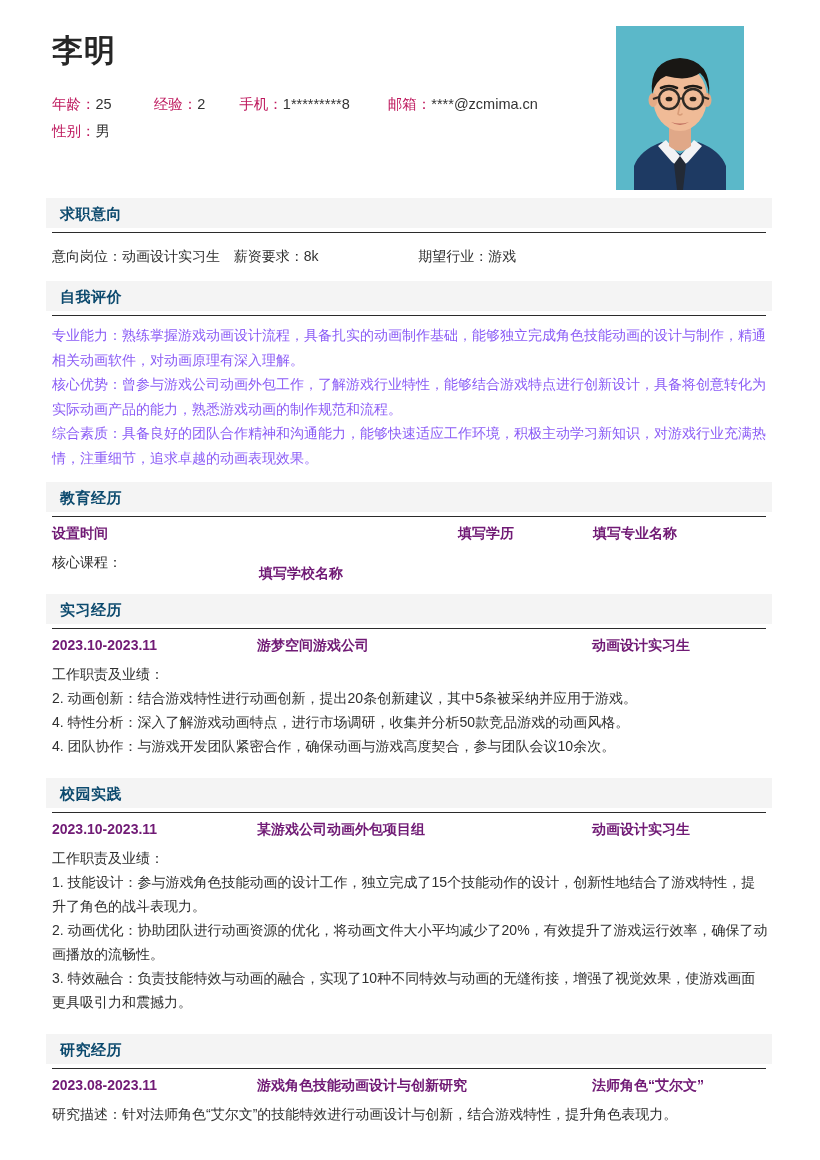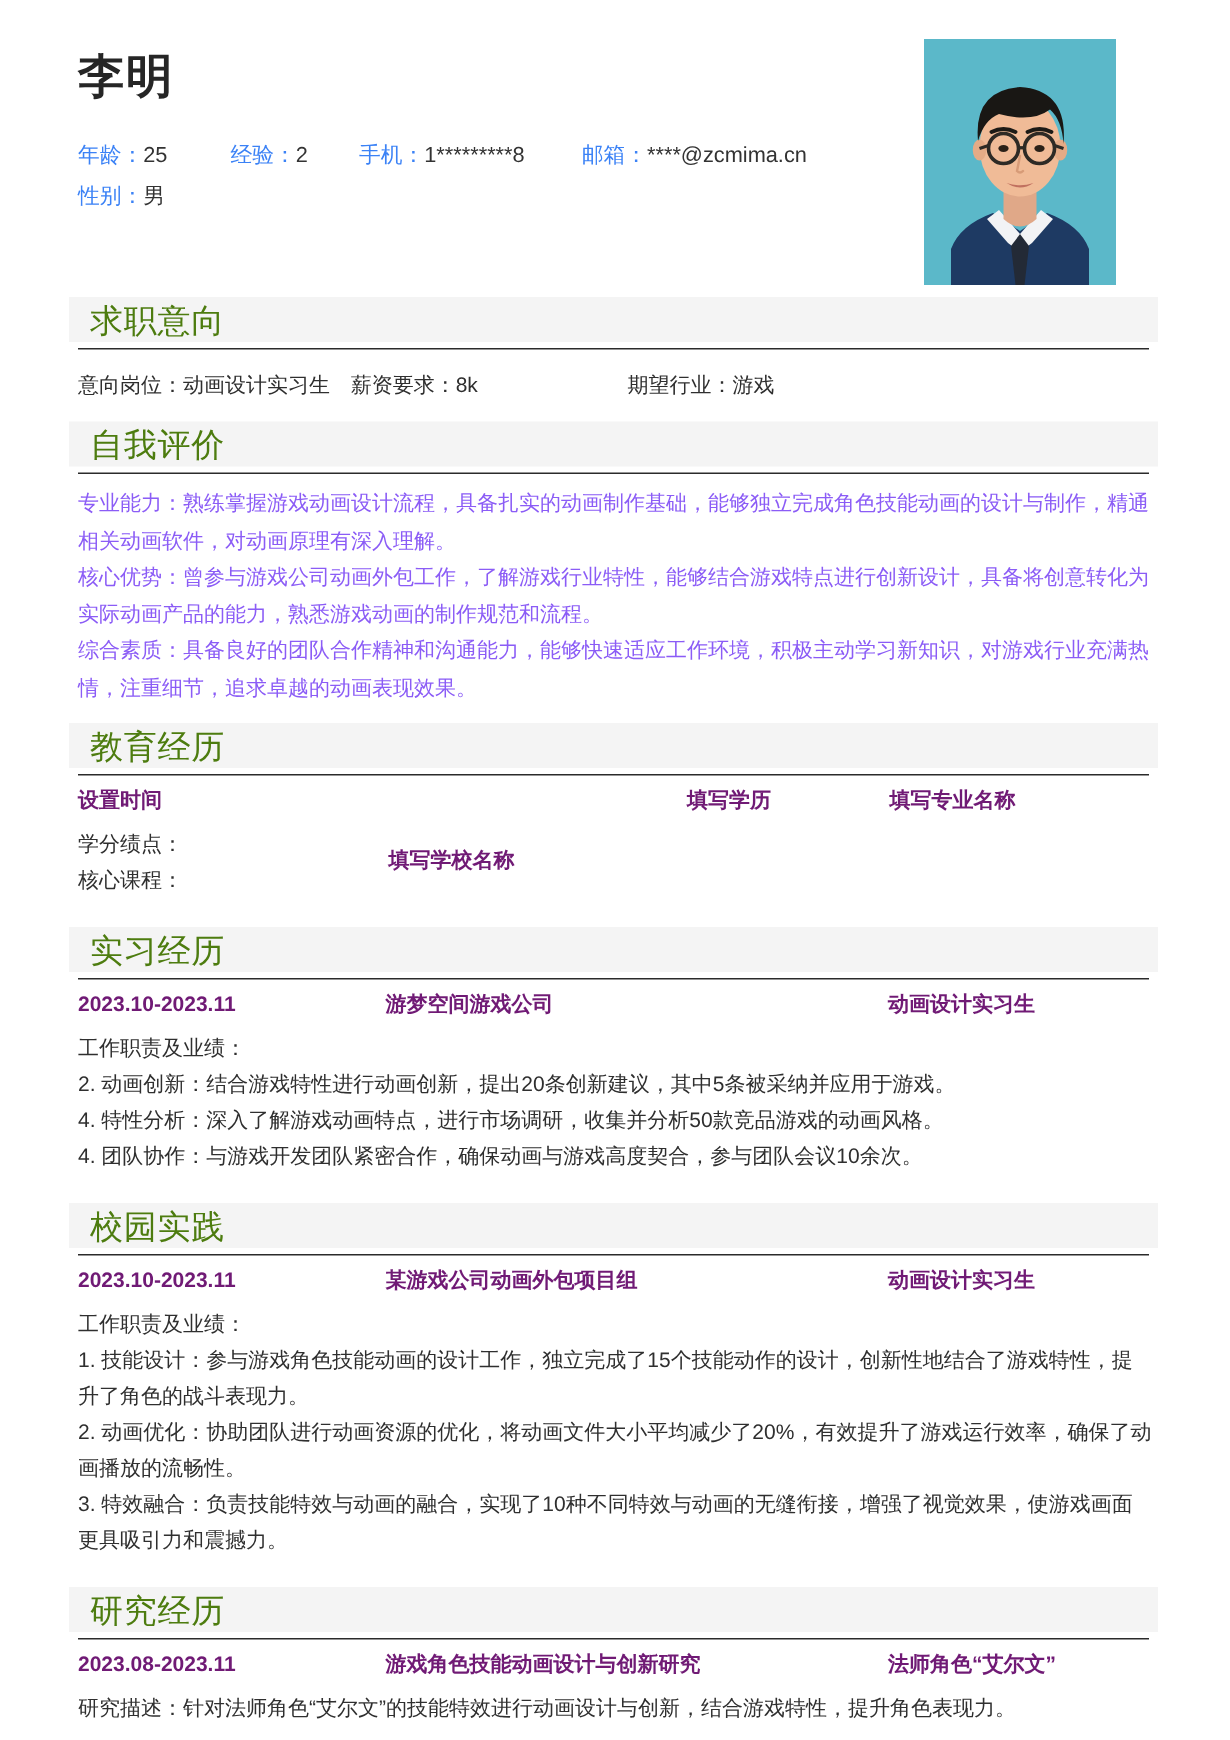--- a/index.html
+++ b/index.html
@@ -42,21 +42,21 @@
   }
   .contact-line {
     font-size: 14.5px;
     color: #333333;
     line-height: 27px;
     white-space: nowrap;
   }
   .contact-item {
     display: inline-block;
   }
-  .contact-item .ci-label { color: #3b82f6; }
+  .contact-item .ci-label { color: #be185d; }
   .contact-item .ci-value { color: #333333; }
   .gap-1 { display: inline-block; width: 34px; }
   .gap-2 { display: inline-block; width: 26px; }
   .gap-3 { display: inline-block; width: 30px; }
   .photo-frame {
     position: absolute;
     top: 26px;
     right: 76px;
     width: 128px;
     height: 164px;
@@ -78,23 +78,23 @@
   .sec-head-bg {
     position: absolute;
     left: -6px;
     top: -2px;
     width: 726px;
     height: 30px;
     background: #f4f4f4;
   }
   .sec-title {
     position: relative;
-    font-size: 22px;
-    font-weight: normal;
-    color: #4d7c0f;
+    font-size: 15px;
+    font-weight: bold;
+    color: #0c4a6e;
     line-height: 28px;
     letter-spacing: 0.5px;
     padding-left: 8px;
   }
   .sec-rule {
     border-bottom: 1.6px solid #2b2b2b;
     width: 714px;
     margin-top: 2px;
   }
 
@@ -242,21 +242,20 @@
     </div>
     <div class="sec-rule"></div>
 
     <div class="exp-row">
       <span class="col-a">设置时间</span>
       <span class="edu-col-b">填写学校名称</span>
       <span class="edu-col-c">填写学历</span>
       <span class="edu-col-d">填写专业名称</span>
     </div>
     <div class="sub-lines">
-      <p>学分绩点：</p>
       <p>核心课程：</p>
     </div>
     <div class="spacer-sm"></div>
   </div>
 
   <div class="section">
     <div class="sec-head">
       <div class="sec-head-bg"></div>
       <div class="sec-title">实习经历</div>
     </div>

